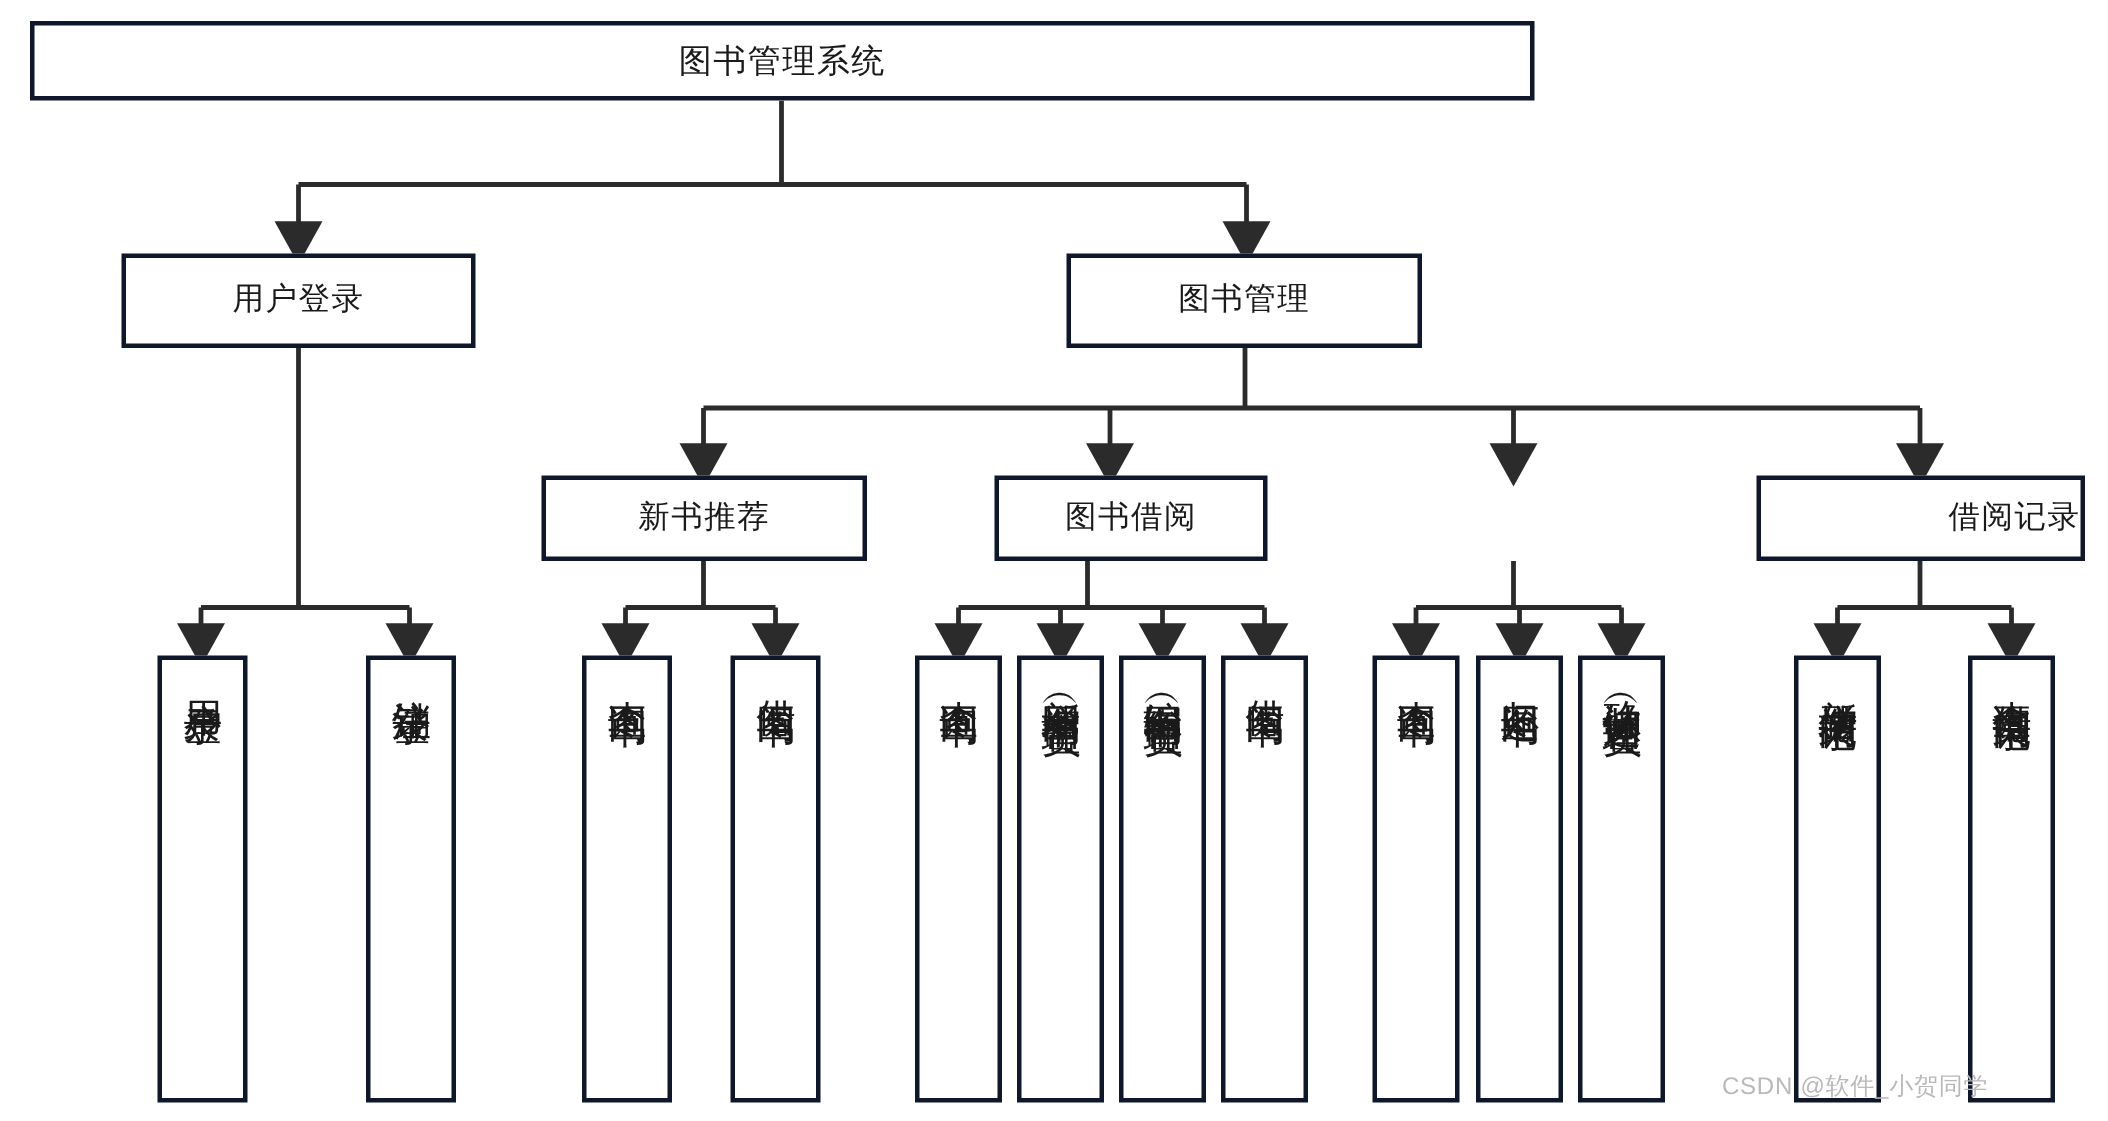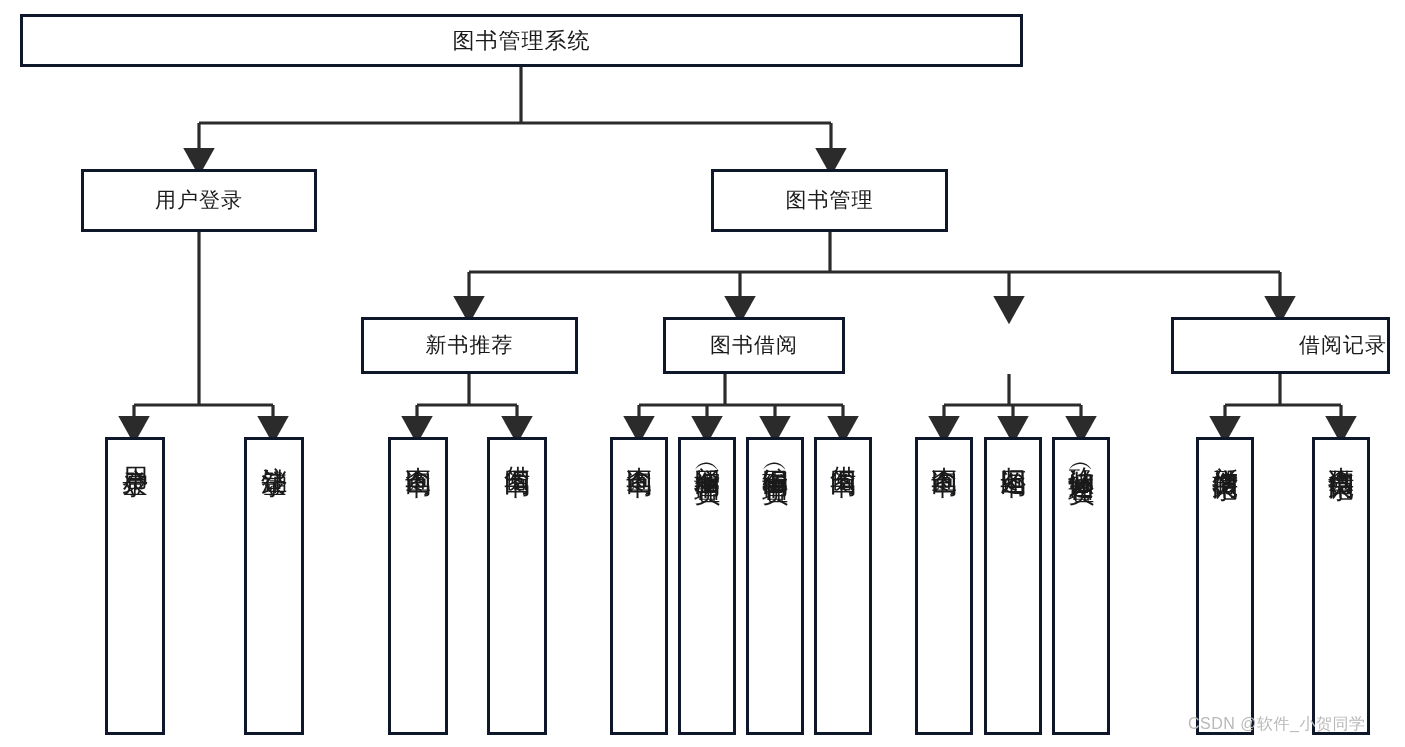--- a/index.html
+++ b/index.html
@@ -14,21 +14,21 @@
   .node .lbl{display:block;text-align:center;line-height:1.18;}
 
   .node.horiz .lbl{font-size:21px;letter-spacing:1px;}
   .node.root .lbl{font-size:22px;letter-spacing:1px;}
 
   .node.vert{padding:6px 2px;align-items:flex-start;justify-content:center;}
   .node.vert .lbl{writing-mode:vertical-rl;text-orientation:upright;
                   font-size:26px;line-height:1.06;letter-spacing:2px;
                   white-space:nowrap;}
 
-  #watermark{position:absolute;left:1188px;top:714px;font-size:16px;
+  #watermark{position:absolute;left:1148px;top:714px;font-size:16px;
              color:#b9b9b9;letter-spacing:.5px;white-space:nowrap;}
 </style>
 </head>
 <body>
 
 <div id="canvas">
 
   <svg id="wires" viewBox="0 0 1405 747" xmlns="http://www.w3.org/2000/svg">
     <defs>
       <marker id="arrow" markerWidth="11" markerHeight="11" refX="1.4" refY="5" orient="auto" markerUnits="strokeWidth">

